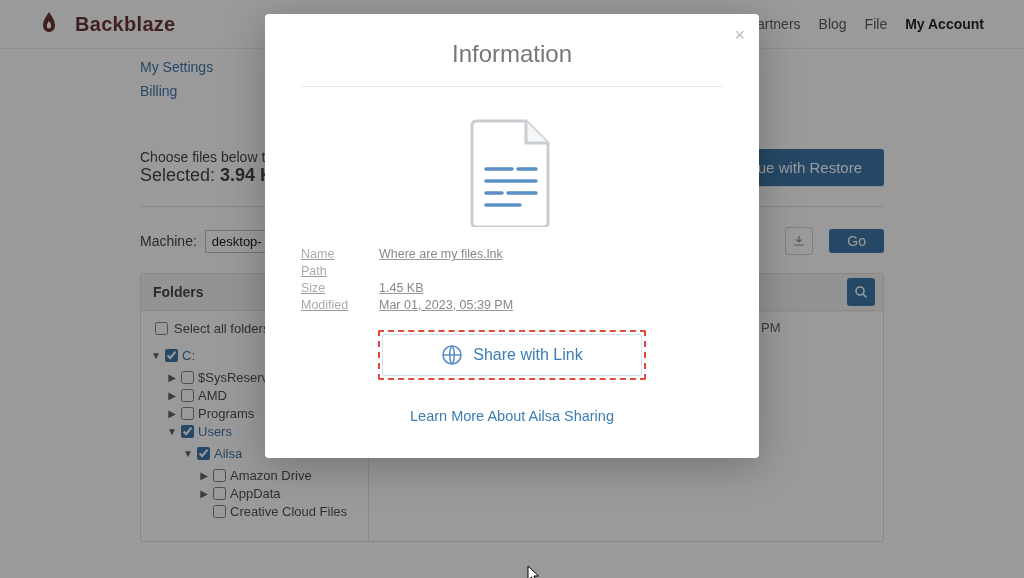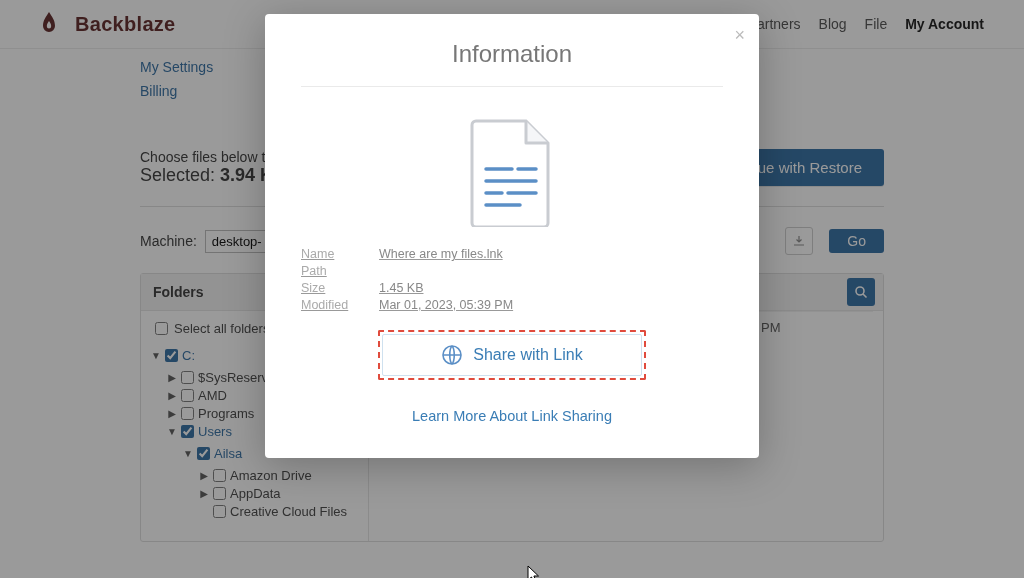--- a/index.html
+++ b/index.html
@@ -311,19 +311,19 @@
     <div class="share-btn">
       <div class="share-btn-inner">
         <svg width="22" height="22" viewBox="0 0 22 22" fill="none" stroke="#5b8fc6" stroke-width="1.6">
           <circle cx="11" cy="11" r="9"></circle>
           <path d="M2 11 h18 M11 2 c3 3 3 15 0 18 M11 2 c-3 3 -3 15 0 18"></path>
         </svg>
         <span>Share with Link</span>
       </div>
     </div>
 
-    <div class="learn-more">Learn More About Link Sharing</div>
+    <div class="learn-more">Learn More About Ailsa Sharing</div>
   </div>
 </div>
 
 <svg class="cursor" viewBox="0 0 14 20">
     <path d="M1 1 l0 14 l3.5 -3 l2.2 5 l2.4 -1 l-2.2 -5 l4.6 0 Z" fill="#fff" stroke="#000" stroke-width="1"></path>
   </svg>
 
 </body></html>

